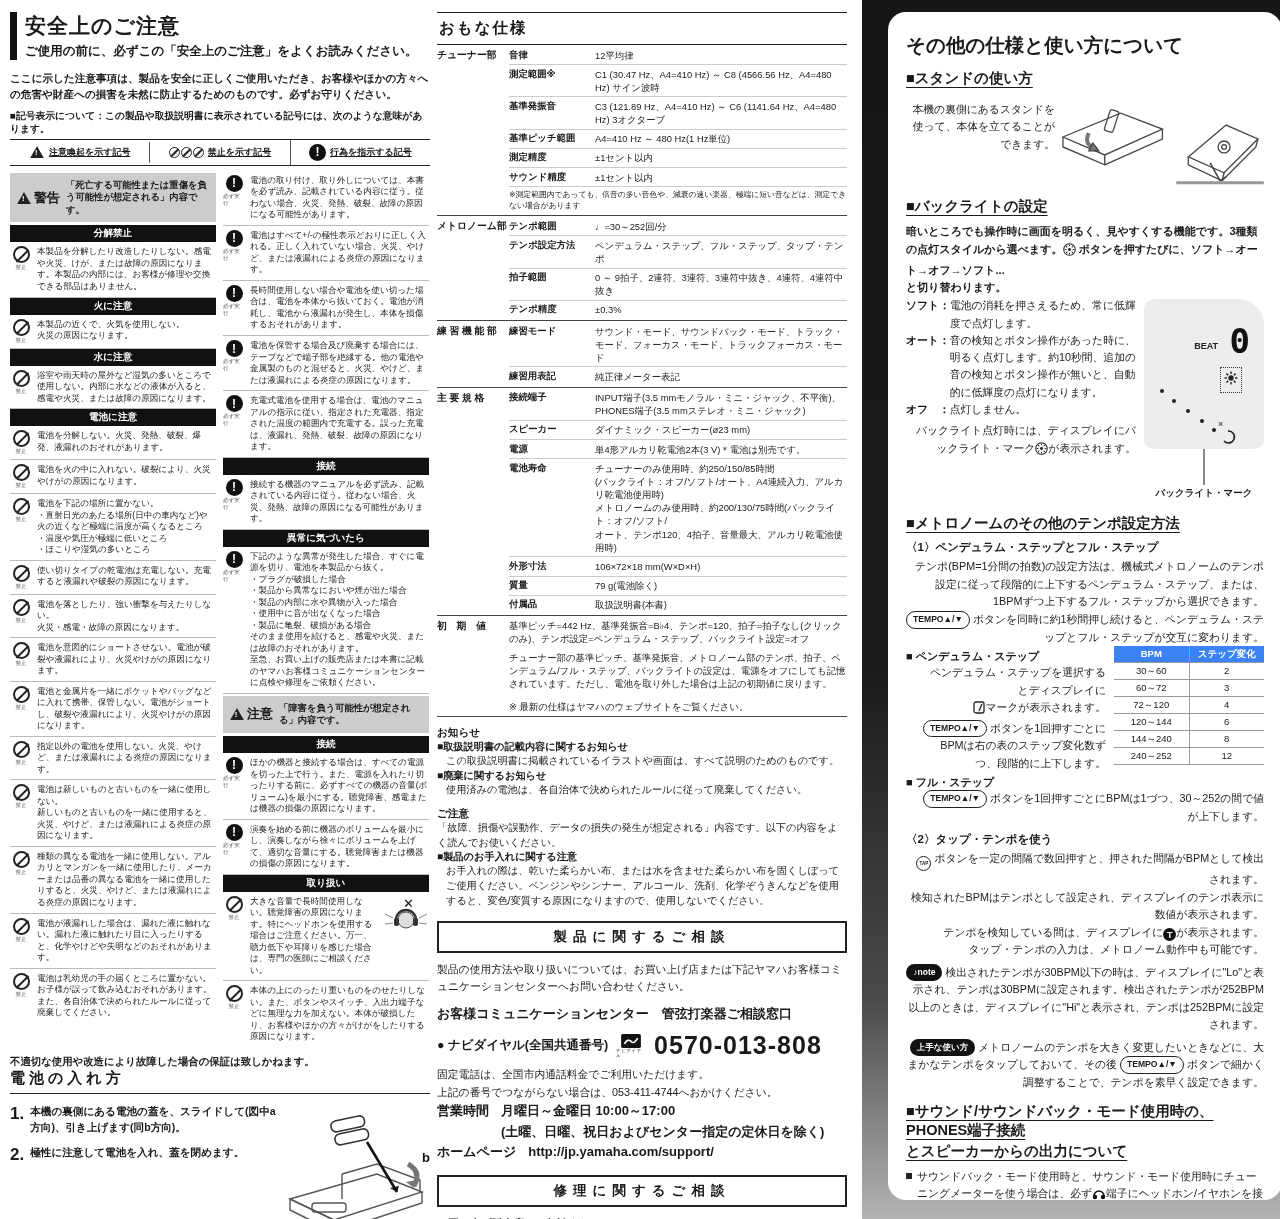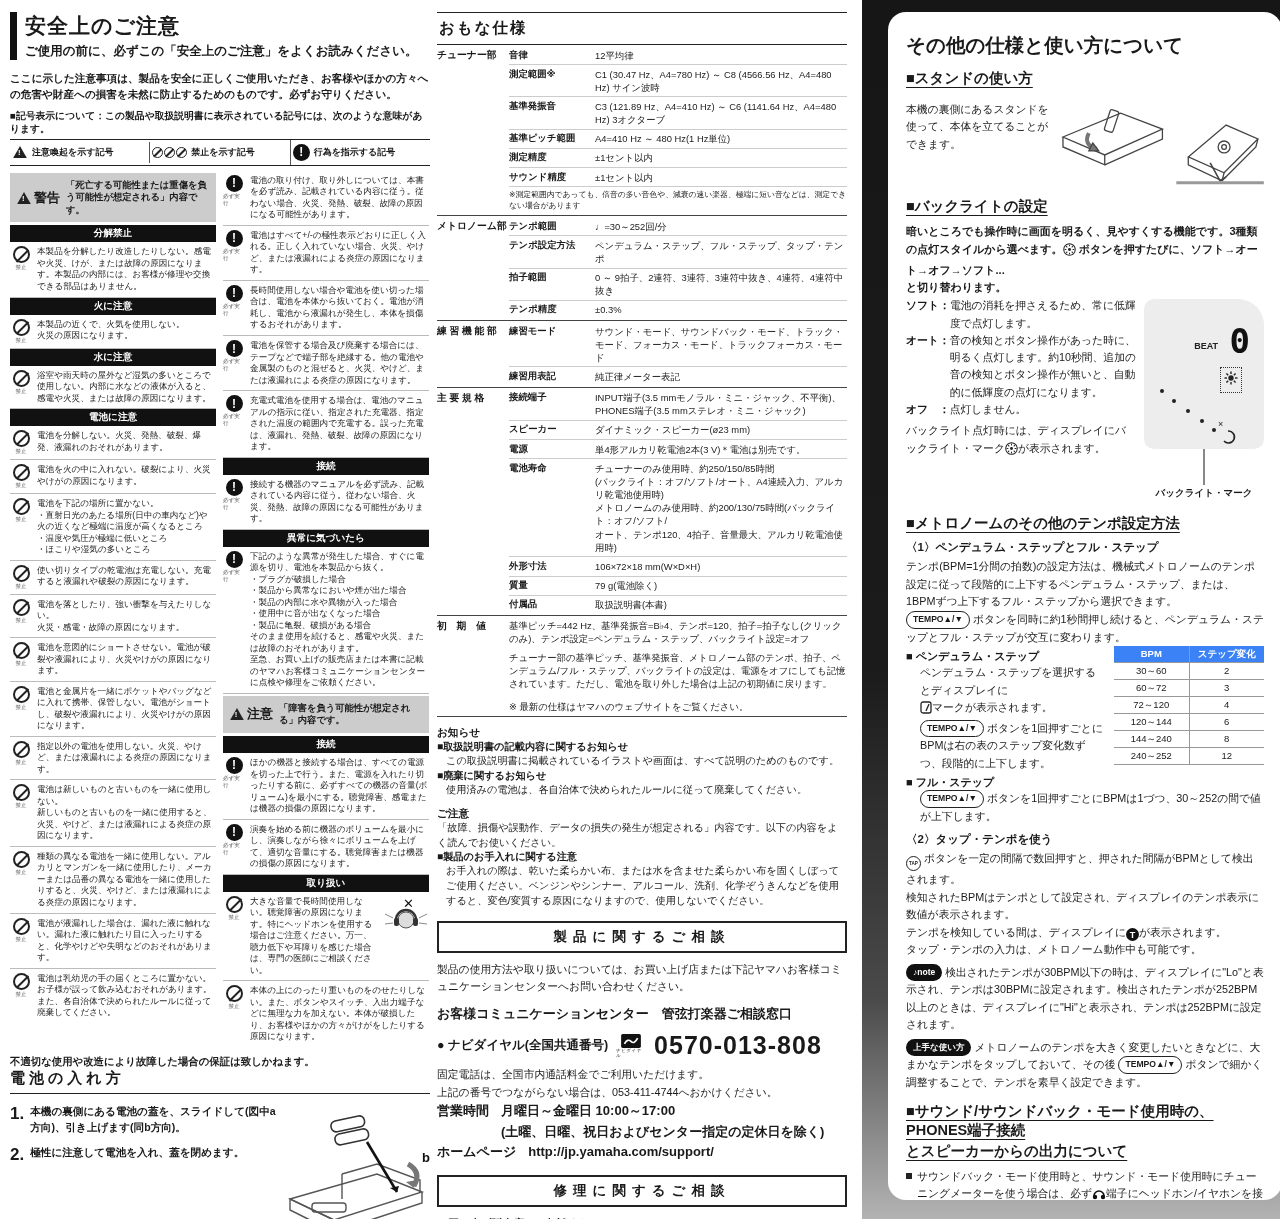--- a/index.html
+++ b/index.html
@@ -9,21 +9,21 @@
   
   .col-left { position:absolute; left:10px; top:12px; width:420px; }
   .l-title-wrap { display:flex; gap:8px; margin-bottom:10px; }
   .l-titlebar { width:7px; background:#111; }
   .l-title { font-size:21px; font-weight:bold; letter-spacing:1px; }
   .l-subtitle { font-size:12.5px; font-weight:bold; margin-top:3px; }
   .l-intro { font-size:10.6px; line-height:1.55; margin-bottom:7px; }
   .l-symcap { font-size:9.8px; font-weight:bold; margin:4px 0 3px; }
   .symrow { display:flex; border-top:1.5px solid #222; border-bottom:1px solid #222;
     font-size:9px; font-weight:bold; align-items:center; }
-  .symcell { flex:1; display:flex; align-items:center; gap:4px; padding:4px 2px; }
+  .symcell { flex:1; display:flex; align-items:center; justify-content:center; gap:4px; padding:4px 2px;text-decoration:underline; }
   .symcell + .symcell { border-left:1px solid #555; }
   .warn-grid { display:flex; gap:7px; margin-top:5px; }
   .wcol { width:206px; display:flex; flex-direction:column; }
   .alertbox { background:#ccc; display:flex; align-items:center; gap:6px; padding:6px 6px; margin:2px 0 3px; }
   .alertword { font-size:13px; font-weight:bold; white-space:nowrap; display:flex; align-items:center; gap:2px; }
   .alerttext { font-size:9.3px; font-weight:bold; line-height:1.35; }
   .wbar { background:#111; color:#fff; font-size:9.6px; font-weight:bold; text-align:center; padding:2px 0; }
   .witem { display:flex; gap:5px; padding:4px 0 4px; border-bottom:1px solid #bbb; }
   .witem:last-child { border-bottom:none; }
   .wtext { font-size:8.6px; line-height:1.34; white-space:pre-line; flex:1; }
@@ -81,21 +81,21 @@
   .phone { font-size:25px; font-weight:bold; letter-spacing:1px; }
   .m-plain { font-size:10.8px; line-height:1.6; }
   .hours { display:flex; gap:12px; font-size:13px; font-weight:bold; line-height:1.6; }
   
   .rpage { position:absolute; left:862px; top:0; width:418px; height:1219px;
     background:linear-gradient(180deg,#161616 0%,#1b1b1b 55%,#4a4a4a 82%,#b3b3b3 100%); }
   .rpanel { position:absolute; left:26px; top:12px; width:394px; height:1188px;
     background:#fff; border-radius:18px; padding:20px 18px 14px; overflow:hidden; }
   .r-title { font-size:19.5px; font-weight:bold; margin-bottom:10px; }
   .r-h2 { font-size:14.5px; font-weight:bold; text-decoration:underline; text-underline-offset:4px; margin:10px 0 7px; }
-  .r-body { font-size:10.8px; line-height:1.62; }
+  .r-body { font-size:10.8px; line-height:1.62;text-align:right; }
   .r-bold-body { font-size:11px; font-weight:bold; line-height:1.62; }
   .stand-row { display:flex; gap:4px; }
   .stand-row .r-body { width:150px; padding-top:6px; }
   .bl-def { font-size:10.8px; line-height:1.6; display:flex; }
   .bl-term { font-weight:bold; white-space:nowrap; }
   .pill-outline { display:inline-block; border:1.3px solid #222; border-radius:9px;
     font-size:8.6px; font-weight:bold; padding:1px 6px; vertical-align:1px; white-space:nowrap; }
   .icon-circle { display:inline-flex; width:15px; height:15px; border:1.2px solid #222; border-radius:50%;
     font-size:4.6px; font-weight:bold; align-items:center; justify-content:center; vertical-align:-3px; }
   .badge-t { display:inline-flex; width:13px; height:13px; background:#111; border-radius:50%; color:#fff;
@@ -446,21 +446,21 @@
   <div id="specbox">
       <div class="spec-group">
         <div class="sg-label">チューナー部</div>
         <div class="sg-rows">
           <div class="srow">
             <div class="sr-attr">音律</div>
             <div class="sr-val" style="white-space: pre-line;">12平均律</div>
           </div>
           <div class="srow">
             <div class="sr-attr">測定範囲※</div>
-            <div class="sr-val" style="white-space: pre-line;">C1 (30.47 Hz、A4=780 Hz) ～ C8 (4566.56 Hz、A4=480 Hz) サイン波時</div>
+            <div class="sr-val" style="white-space: pre-line;">C1 (30.47 Hz、A4=410 Hz) ～ C8 (4566.56 Hz、A4=480 Hz) サイン波時</div>
           </div>
           <div class="srow">
             <div class="sr-attr">基準発振音</div>
             <div class="sr-val" style="white-space: pre-line;">C3 (121.89 Hz、A4=410 Hz) ～ C6 (1141.64 Hz、A4=480 Hz) 3オクターブ</div>
           </div>
           <div class="srow">
             <div class="sr-attr">基準ピッチ範囲</div>
             <div class="sr-val" style="white-space: pre-line;">A4=410 Hz ～ 480 Hz(1 Hz単位)</div>
           </div>
           <div class="srow">

